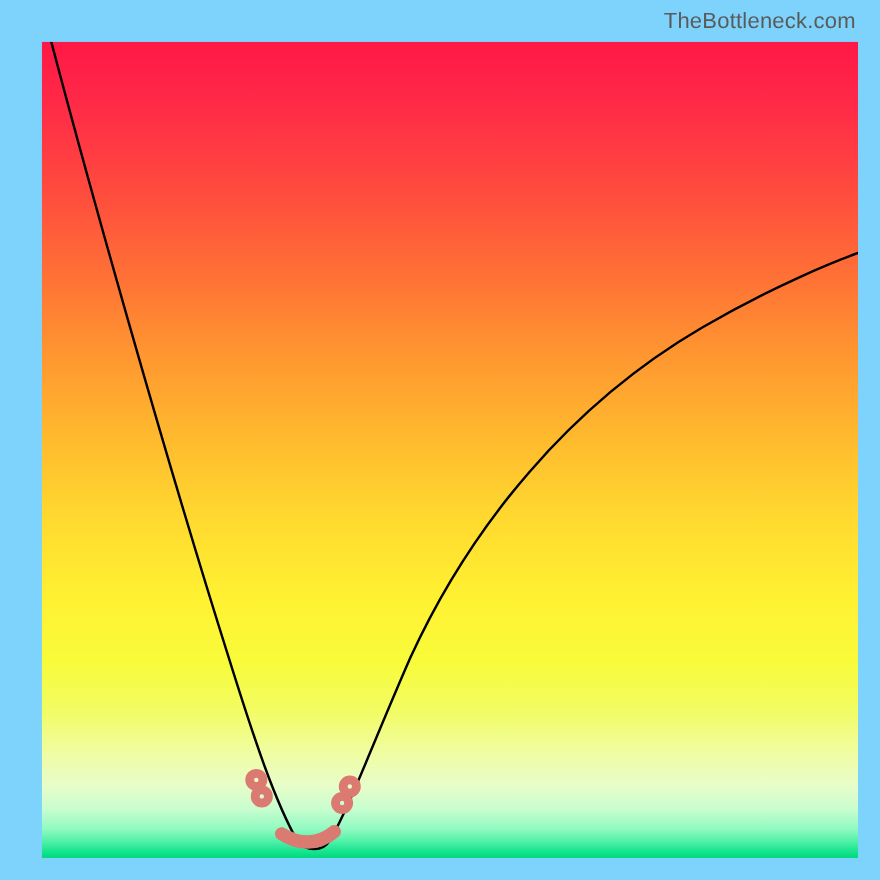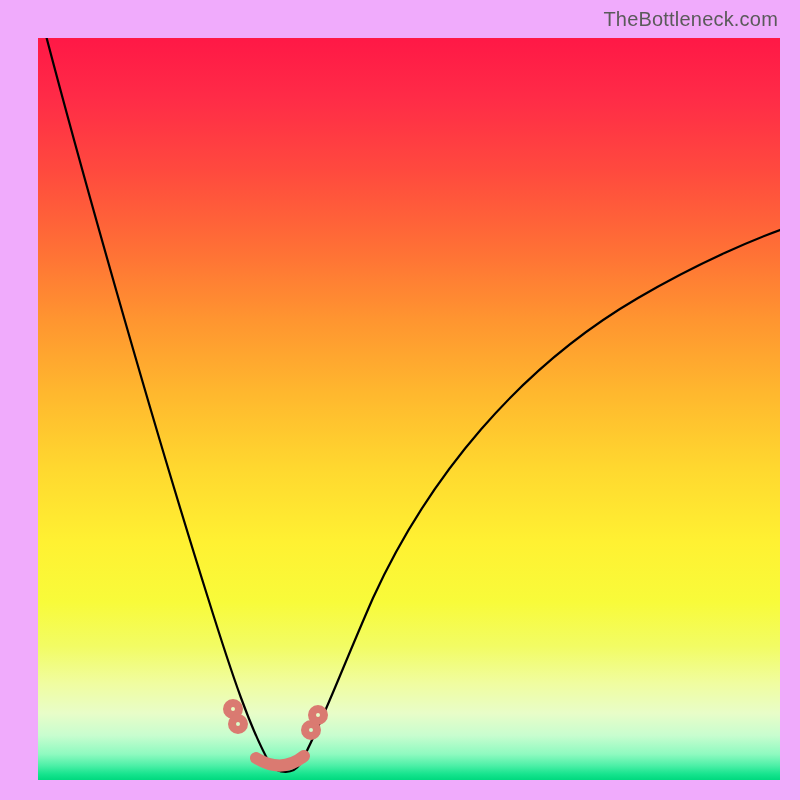--- a/index.html
+++ b/index.html
@@ -9,21 +9,21 @@
     height: 800px;
     background: #000;
     overflow: hidden;
   }
   .frame {
     position: absolute;
     left: 0;
     top: 0;
     width: 800px;
     height: 800px;
-    background: #f0abfc;
+    background: #7dd3fc;
   }
   .plot {
     position: absolute;
     left: 38px;
     top: 38px;
     width: 742px;
     height: 742px;
     overflow: hidden;
   }
   

